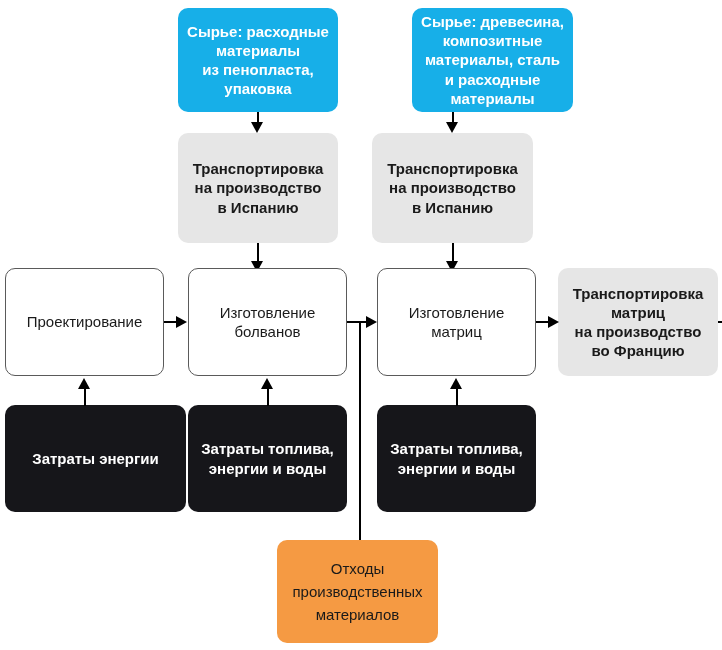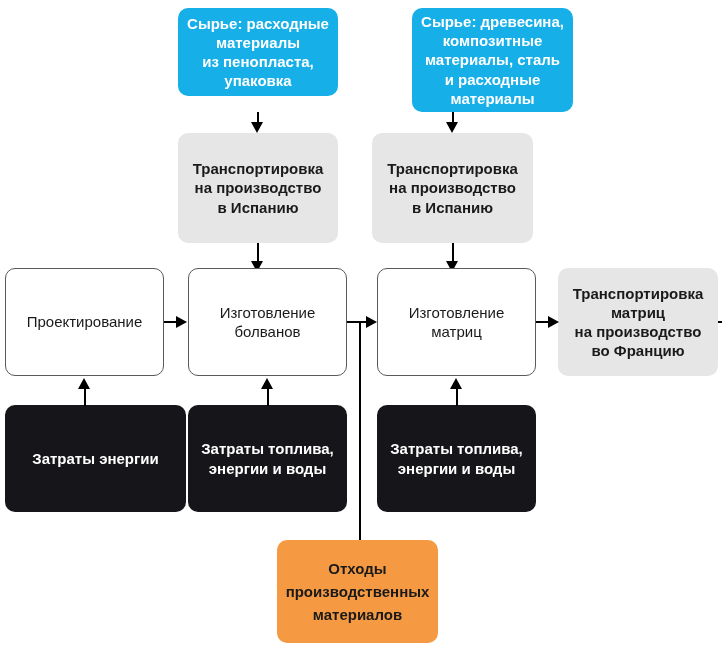--- a/index.html
+++ b/index.html
@@ -49,21 +49,21 @@
   }
   .node-energy {
     background: #16161a;
     color: #ffffff;
     font-weight: bold;
     font-size: 15px;
   }
   .node-waste {
     background: #F59A43;
     color: #1a1a1a;
-    font-weight: bold;
+    font-weight: normal;
     font-size: 15px;
     line-height: 1.55;
   }
   .conn {
     position: absolute;
     background: #000000;
   }
   .conn-v { width: 1.6px; }
   .conn-h { height: 1.6px; }
   .arrowhead {
@@ -85,21 +85,21 @@
     border-top: 6.5px solid transparent;
     border-bottom: 6.5px solid transparent;
     border-left: 11px solid #000000;
   }
 </style>
 </head>
 <body>
 
 <div id="canvas">
 
-  <div class="node node-input" style="left:178px; top:8px; width:160px; height:88px;">Сырье: расходные
+  <div class="node node-input" style="left:178px; top:8px; width:160px; height:104px;">Сырье: расходные
 материалы
 из пенопласта,
 упаковка</div>
 
   <div class="node node-input" style="left:372px; top:8px; width:161px; height:104px;margin-left:40px;">Сырье: древесина,
 композитные
 материалы, сталь
 и расходные
 материалы</div>
 

